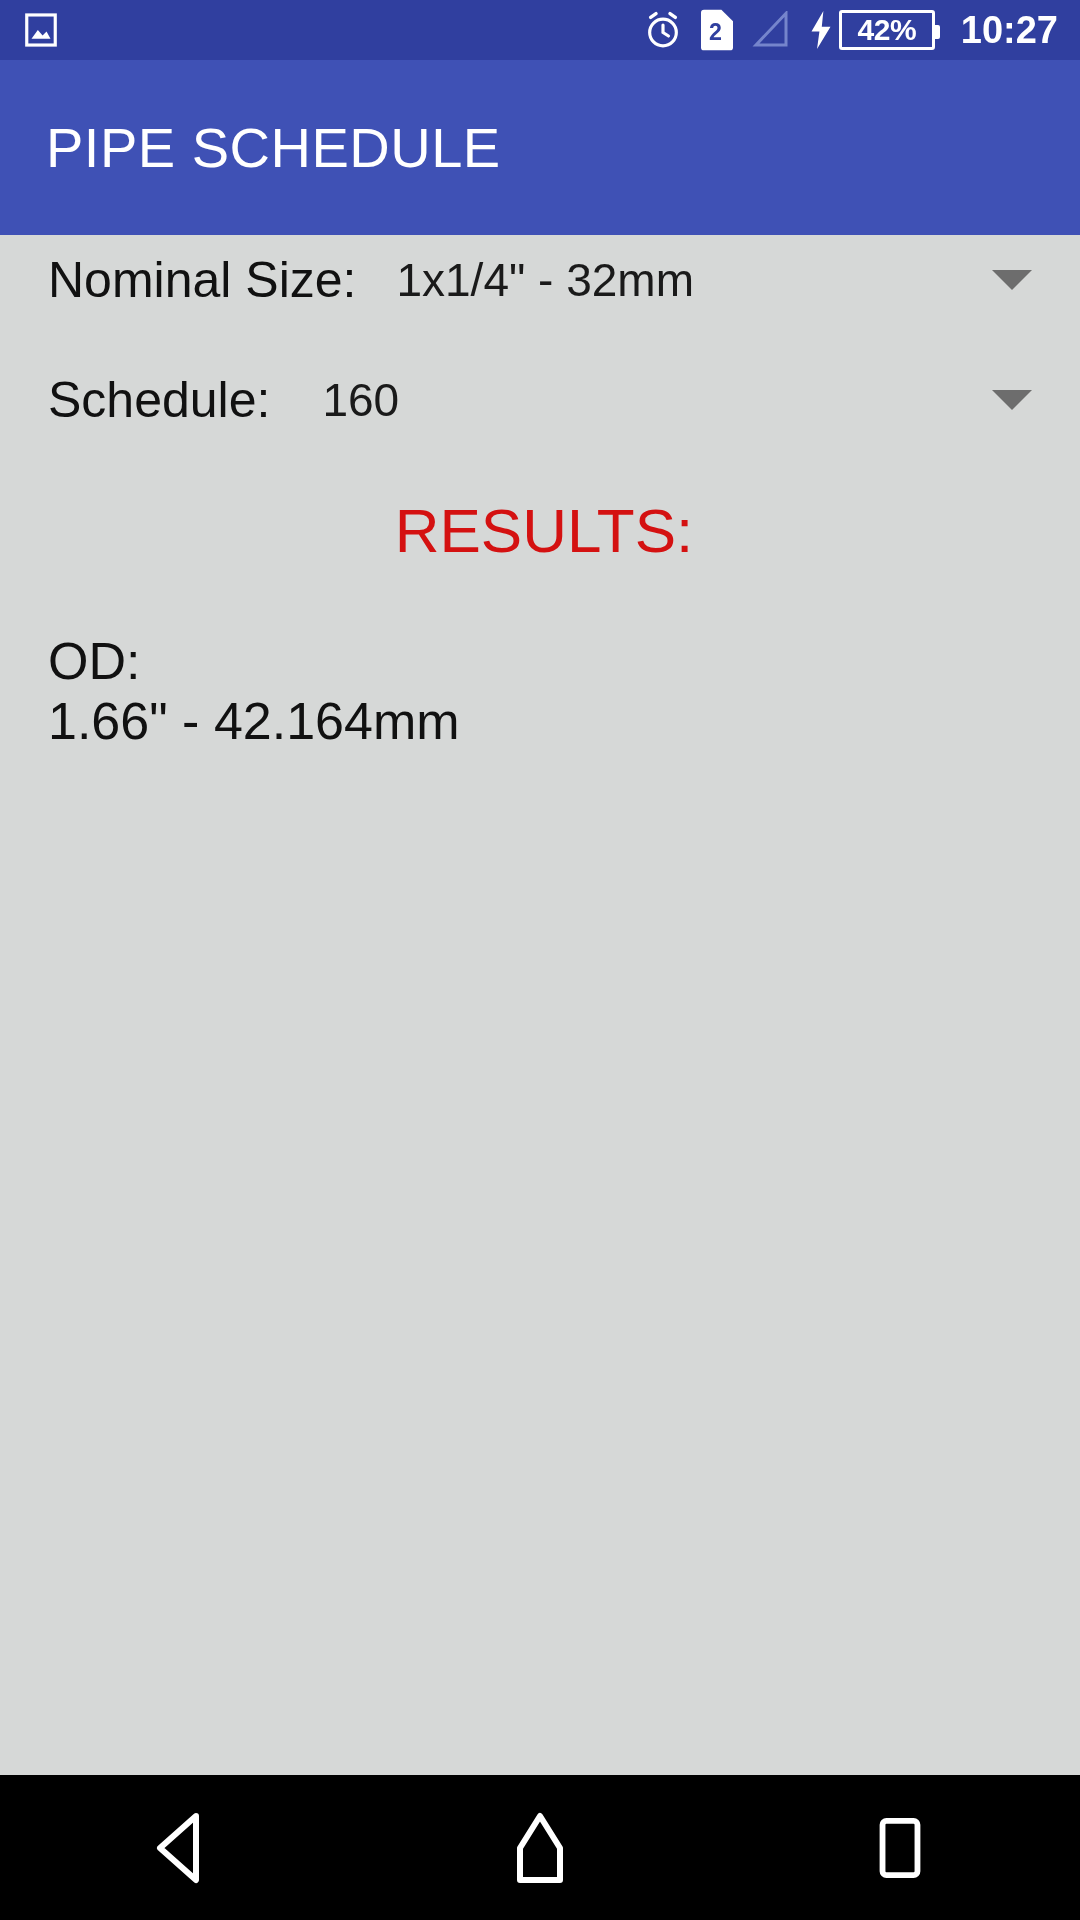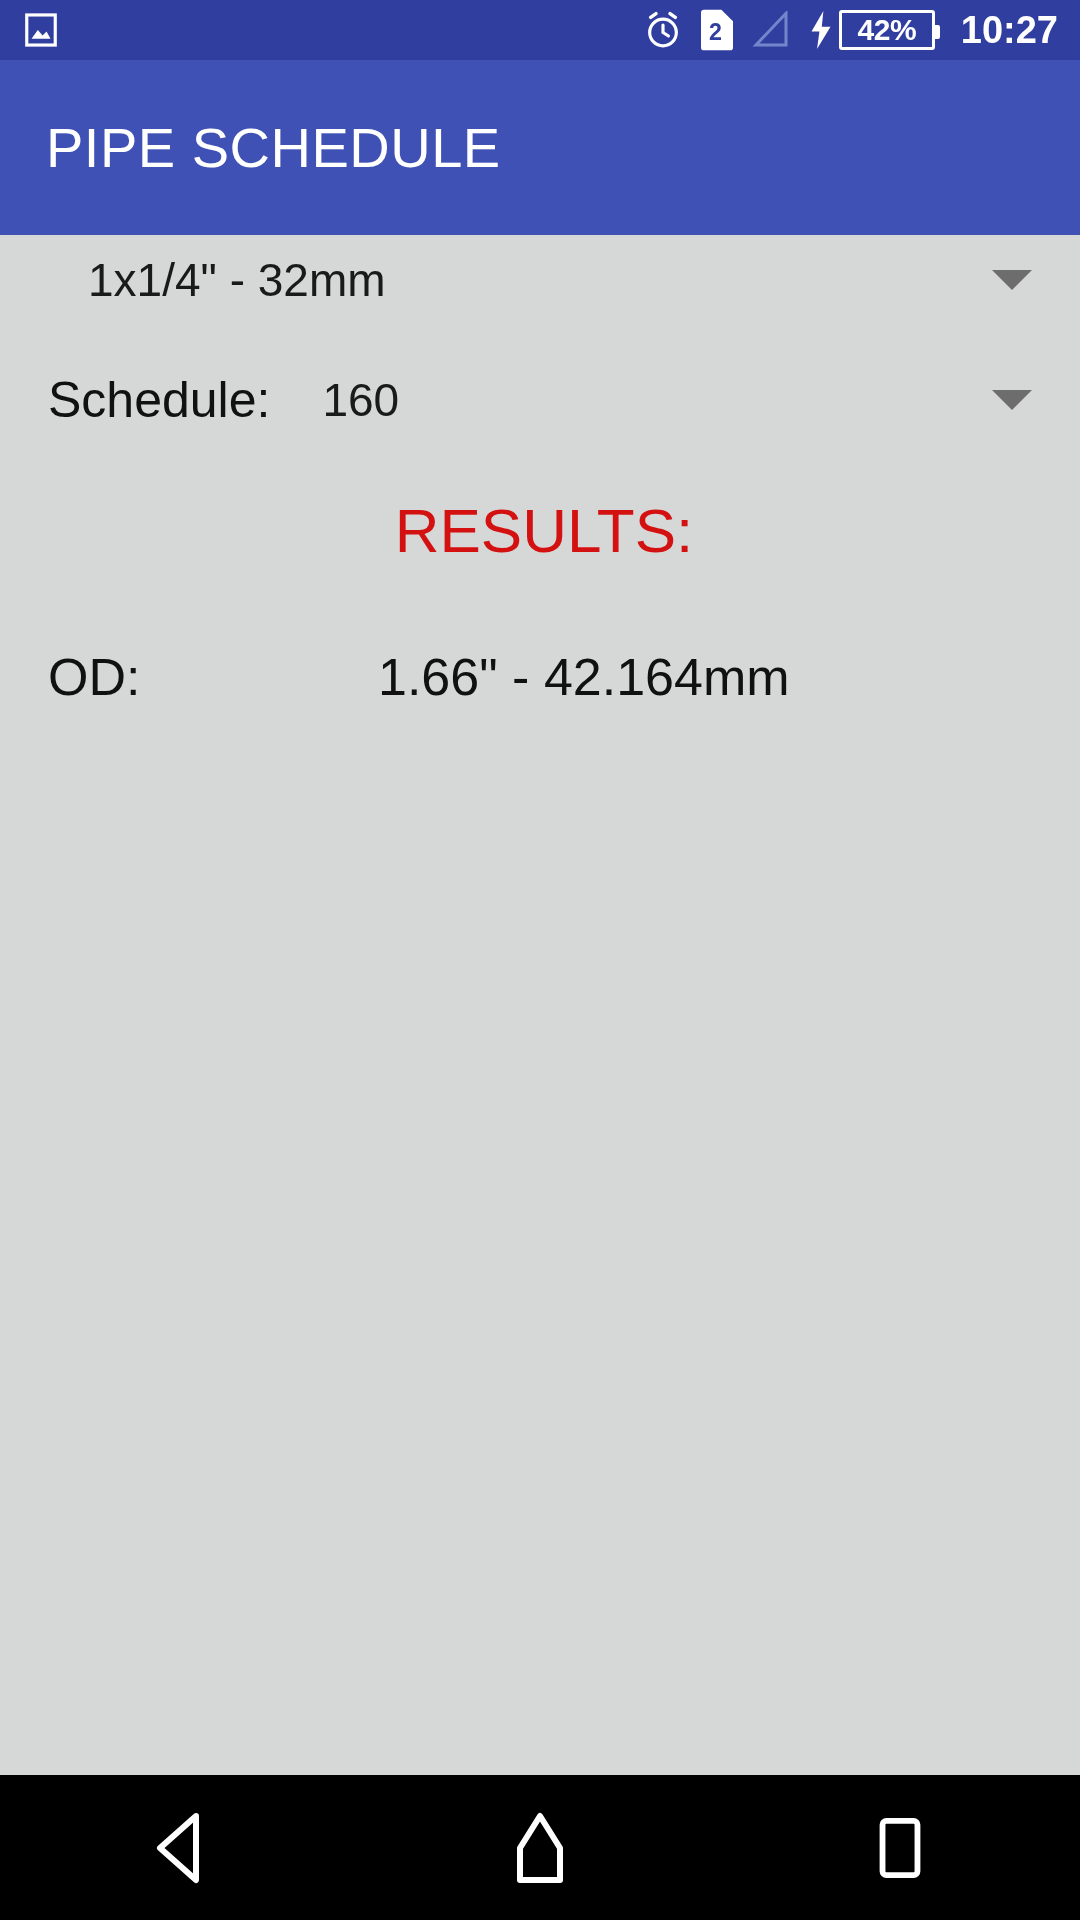--- a/index.html
+++ b/index.html
@@ -257,33 +257,34 @@
     </div>
   </div>
 
   <div id="app-bar">
     <span id="app-title">PIPE SCHEDULE</span>
   </div>
 
   <div id="content">
 
     <div class="spinner-row" style="top: 0px;">
+      <span class="spinner-label">Nominal Size:</span>
       <span class="spinner-value">1x1/4" - 32mm</span>
       <span class="caret"></span>
     </div>
 
     <div class="spinner-row" style="top: 120px; gap: 12px;">
       <span class="spinner-label">Schedule:</span>
       <span class="spinner-value">160</span>
       <span class="caret"></span>
     </div>
 
     <div id="results-title" style="top: 265px;">RESULTS:</div>
 
-    <div class="result-row od" style="top: 412px;">
+    <div class="result-row od" style="top: 396px; flex-direction: column;">
       <span class="result-label">OD:</span>
       <span class="result-value">1.66" - 42.164mm</span>
     </div>
 
 
 
   </div>
 
   <div id="nav-bar">
     <div class="nav-btn">

